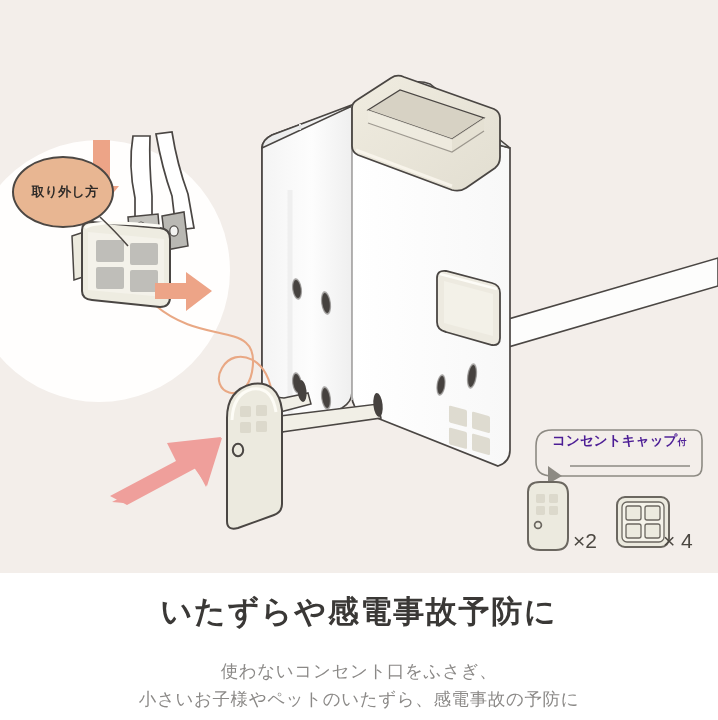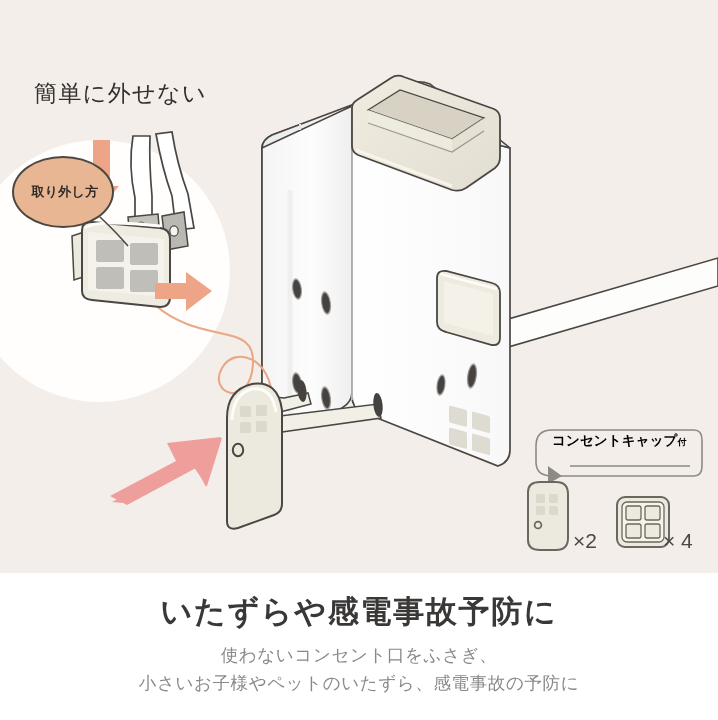--- a/index.html
+++ b/index.html
@@ -50,21 +50,21 @@
     transform:translateX(2px);
   }
 
   
   .layer{ position:absolute; left:0; top:0; width:718px; height:720px; pointer-events:none; }
 
   
   #callout-text{
     position:absolute; left:552px; top:432px;
     font-size:13.5px; letter-spacing:.01em;
-    color:#000000; white-space:nowrap; font-weight:700;
+    color:#4c1d95; white-space:nowrap; font-weight:700;
   }
   #callout-text .sm{ font-size:9px; }
 
   .qty{
     position:absolute;
     color:#4b4741;
     font-size:21px;
     font-weight:400;
   }
   #qty2{ left:573px; top:529px; }
@@ -76,33 +76,32 @@
     width:718px; height:172px;
     background:#ffffff;
     text-align:center;
   }
   #b-title{
     margin-top:18px;
     font-size:31px; font-weight:700;
     letter-spacing:.055em; color:#3a3836;
   }
   #b-sub{
-    margin-top:8px;
+    margin-top:24px;
     font-size:17.5px; line-height:1.62;
     letter-spacing:.035em; color:#8b8987;
     white-space:pre-line;
   }
 </style>
 </head>
 <body>
 
 <div id="stage">
 
   <div id="headline">
-    <span>簡単に外せない</span>
   </div>
 
   <div id="inset-circle"></div>
 
   <svg class="layer" viewBox="0 0 718 720">
     <defs>
       <linearGradient id="gFront" x1="0" y1="0" x2="1" y2="0">
         <stop offset="0" stop-color="#f4f4f4"></stop>
         <stop offset="0.55" stop-color="#fdfdfd"></stop>
         <stop offset="1" stop-color="#efefef"></stop>

